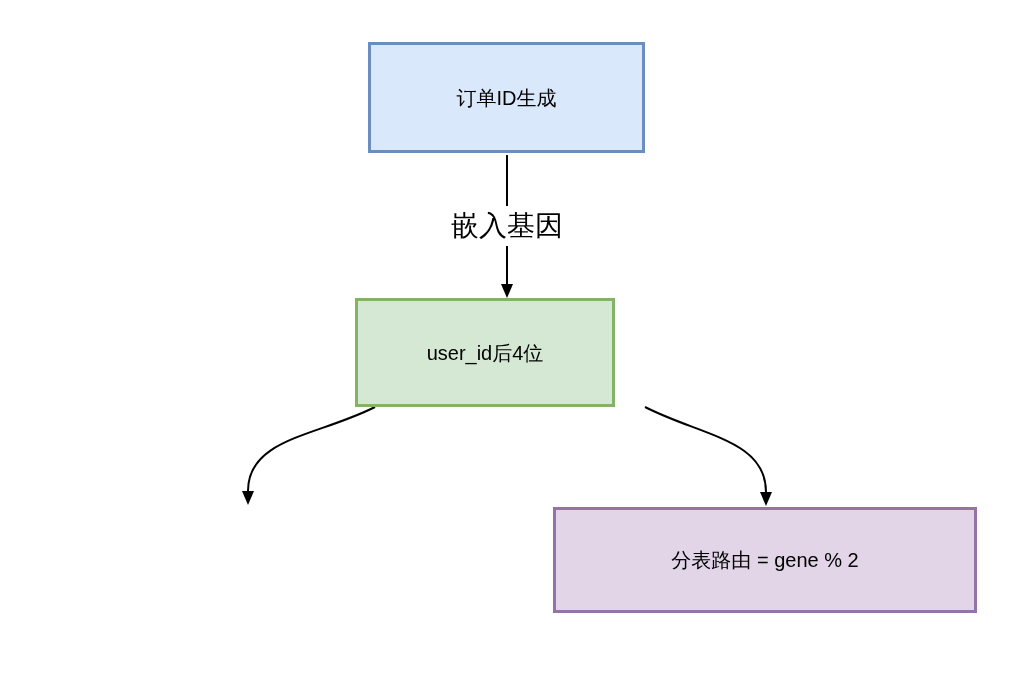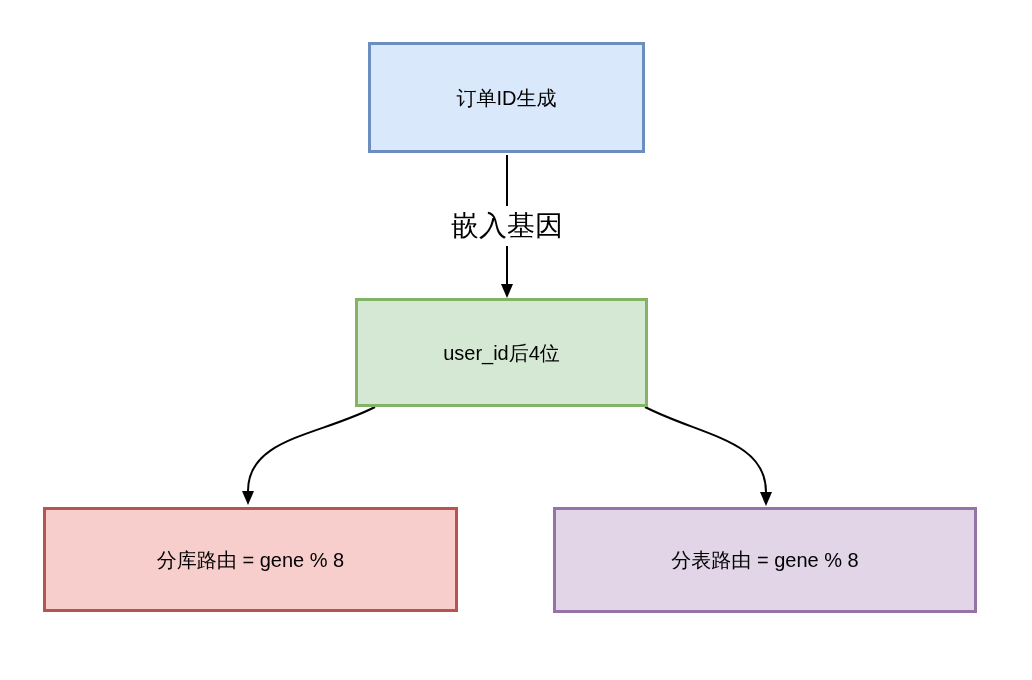--- a/index.html
+++ b/index.html
@@ -25,21 +25,21 @@
     align-items: center;
     justify-content: center;
     border: 3px solid #a3a3a3;
     font-size: 20px;
     line-height: 1.2;
     text-align: center;
     white-space: nowrap;
   }
 
   .node-order-id   { left: 368px; top: 42px;  width: 277px; height: 111px; }
-  .node-user-id    { left: 355px; top: 298px; width: 293px; height: 109px; }
+  .node-user-id    { left: 355px; top: 298px; width: 260px; height: 109px; }
   .node-db-route   { left: 43px;  top: 507px; width: 415px; height: 105px; }
   .node-table-route{ left: 553px; top: 507px; width: 424px; height: 106px; }
 
   .edge-label {
     position: absolute;
     left: 507px; top: 226px;
     transform: translate(-50%, -50%);
     background: #ffffff;
     padding: 1px 3px;
     font-size: 28px;
@@ -75,21 +75,18 @@
   <div class="node node-order-id" style="background-color: rgb(218, 232, 252); border-color: rgb(108, 142, 191);">
     <span>订单ID生成</span>
   </div>
 
   <div class="edge-label">嵌入基因</div>
 
   <div class="node node-user-id" style="background-color: rgb(213, 232, 212); border-color: rgb(130, 179, 102);">
     <span>user_id后4位</span>
   </div>
 
-  <div class="node node-db-route" style="background-color: rgb(248, 206, 204); border-color: rgb(184, 84, 80);">
-    <span>分库路由 = gene % 8</span>
-  </div>
 
   <div class="node node-table-route" style="background-color: rgb(225, 213, 231); border-color: rgb(150, 115, 166);">
-    <span>分表路由 = gene % 8</span>
+    <span>分表路由 = gene % 2</span>
   </div>
 
 </div>
 
 </body></html>

